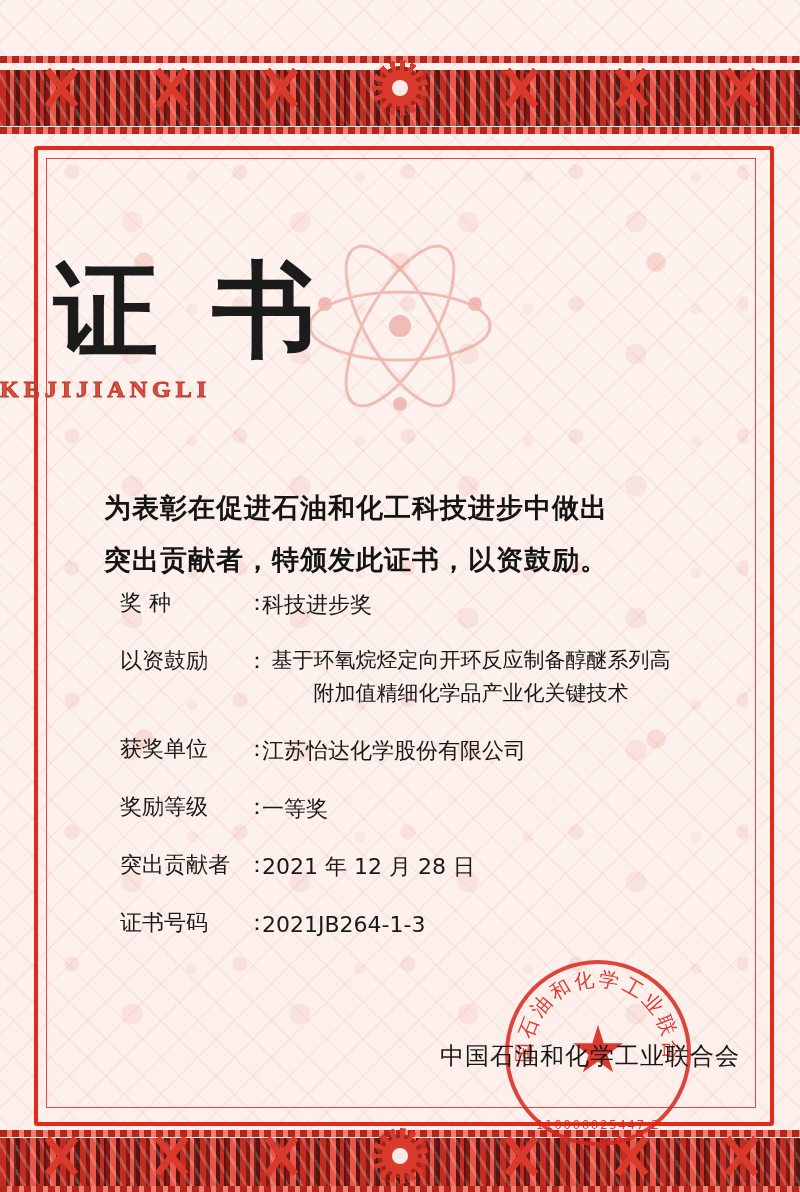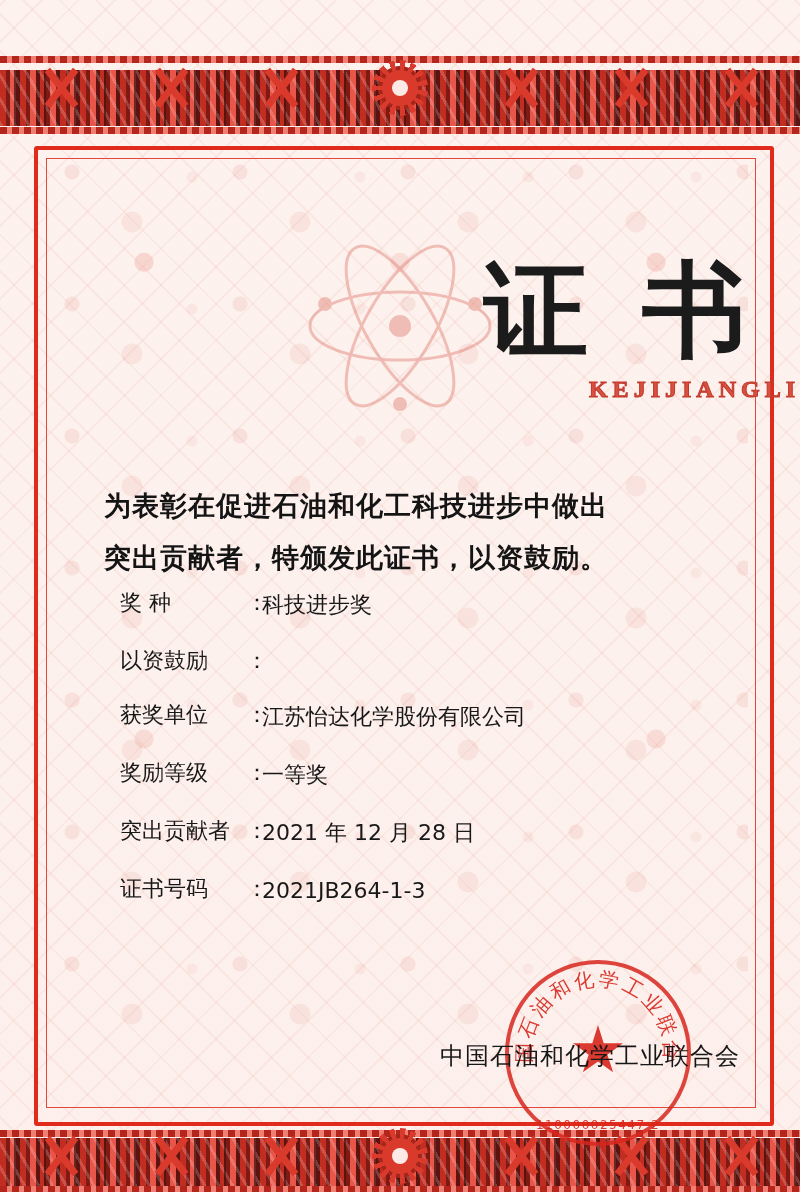--- a/index.html
+++ b/index.html
@@ -162,21 +162,21 @@
     left: 46px; top: 158px;
     width: 708px; height: 948px;
     border: 1.5px solid #e5483a;
   }
 
   
   .title-wrap {
     position: absolute;
     left: 0; top: 250px;
     width: 800px;
-    text-align: right;
+    text-align: left;
   }
   .atom {
     position: absolute;
     left: 50%;
     top: -16px;
     width: 230px;
     height: 200px;
     margin-left: -115px;
     opacity: 0.45;
   }
@@ -200,21 +200,21 @@
     color: #d8503f;
     -webkit-text-stroke: 1px #c0392b;
   }
 
   
   .statement {
     position: absolute;
     left: 104px;
     top: 482px;
     width: 600px;
-    font-family: Liberation Mono, monospace;
+    font-family: Liberation Serif, serif;
     font-weight: 700;
     font-size: 27px;
     line-height: 52px;
     color: #141414;
     letter-spacing: 1px;
   }
   .statement .line2 { display: block; }
 
   .fields {
     position: absolute;
@@ -367,20 +367,21 @@
 
     <div class="field">
       <span class="field-label">奖   种</span>
       <span class="field-colon">：</span>
       <span class="field-value">科技进步奖</span>
     </div>
 
     <div class="field">
       <span class="field-label">以资鼓励</span>
       <span class="field-colon">：</span>
+      <span class="field-value project">基于环氧烷烃定向开环反应制备醇醚系列高附加值精细化学品产业化关键技术</span>
     </div>
 
     <div class="field">
       <span class="field-label">获奖单位</span>
       <span class="field-colon">：</span>
       <span class="field-value">江苏怡达化学股份有限公司</span>
     </div>
 
     <div class="field">
       <span class="field-label">奖励等级</span>

